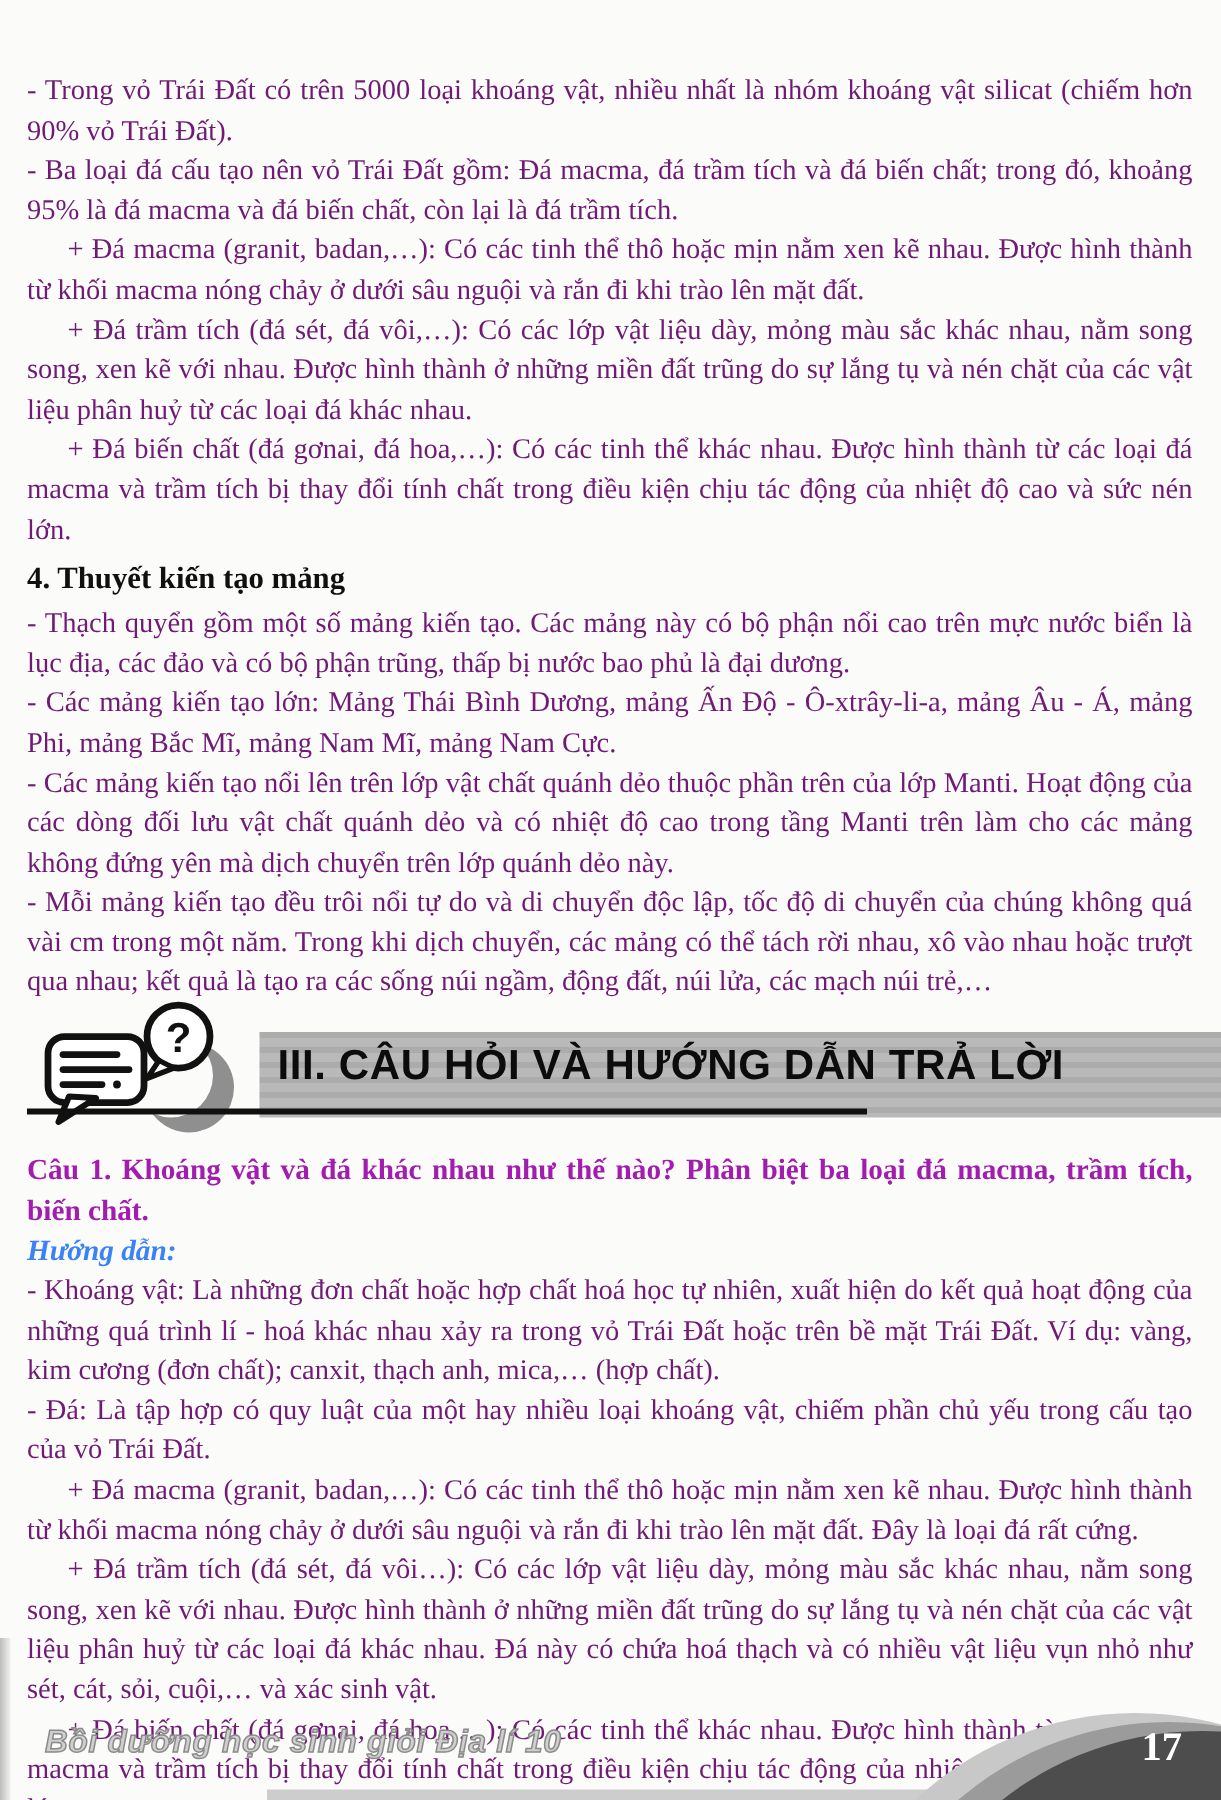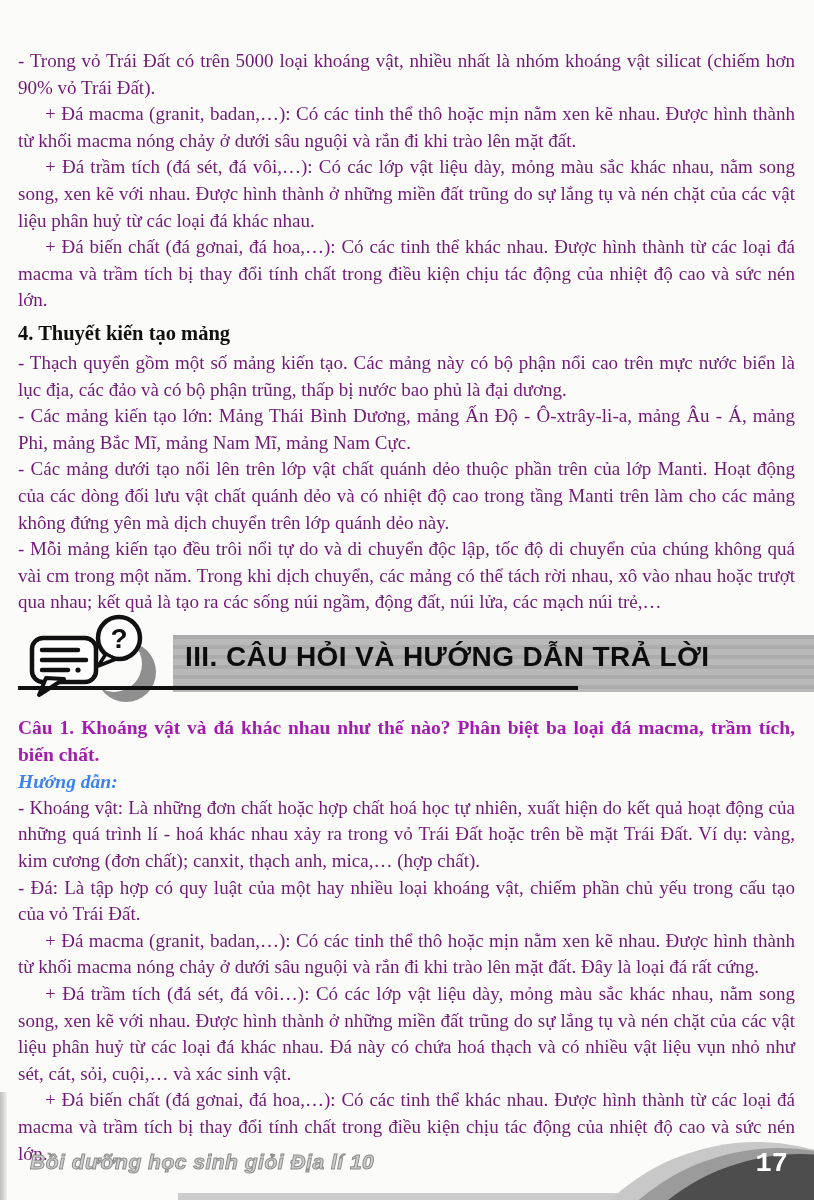--- a/index.html
+++ b/index.html
@@ -91,44 +91,45 @@
   .corner{
     position:absolute; right:0; bottom:0; width:250px; height:64px;
     overflow:hidden;
   }
   .corner .ring{ position:absolute; border-radius:50%; width:430px; height:430px; }
   .corner .ring1{ background:#c8c8c8; right:-158px; top:6px; }
   .corner .ring2{ background:#9b9b9b; right:-180px; top:12px; }
   .corner .ring3{ background:#4d4d4d; right:-202px; top:18px; }
   .corner .page-num{
     position:absolute; right:26px; top:13px;
-    font-family:Liberation Mono, monospace;
+    font-family:Liberation Serif, serif;
     font-weight:bold; font-size:27px; color:#ffffff;
   }
   .left-edge{
     position:absolute; left:0; top:1092px; width:7px; height:108px;
     background:linear-gradient(90deg,#a8a8a8,#eeeeee);
     opacity:.75;
   }
 </style>
 </head>
 <body>
 
 <div class="page">
   <div class="content">
 
     <p class="body">- Trong vỏ Trái Đất có trên 5000 loại khoáng vật, nhiều nhất là nhóm khoáng vật silicat (chiếm hơn 90% vỏ Trái Đất).</p>
+    <p class="body">- Ba loại đá cấu tạo nên vỏ Trái Đất gồm: Đá macma, đá trầm tích và đá biến chất; trong đó, khoảng 95% là đá macma và đá biến chất, còn lại là đá trầm tích.</p>
     <p class="body indent">+ Đá macma (granit, badan,…): Có các tinh thể thô hoặc mịn nằm xen kẽ nhau. Được hình thành từ khối macma nóng chảy ở dưới sâu nguội và rắn đi khi trào lên mặt đất.</p>
     <p class="body indent">+ Đá trầm tích (đá sét, đá vôi,…): Có các lớp vật liệu dày, mỏng màu sắc khác nhau, nằm song song, xen kẽ với nhau. Được hình thành ở những miền đất trũng do sự lắng tụ và nén chặt của các vật liệu phân huỷ từ các loại đá khác nhau.</p>
     <p class="body indent">+ Đá biến chất (đá gơnai, đá hoa,…): Có các tinh thể khác nhau. Được hình thành từ các loại đá macma và trầm tích bị thay đổi tính chất trong điều kiện chịu tác động của nhiệt độ cao và sức nén lớn.</p>
 
     <h3 class="num-heading">4. Thuyết kiến tạo mảng</h3>
     <p class="body">- Thạch quyển gồm một số mảng kiến tạo. Các mảng này có bộ phận nổi cao trên mực nước biển là lục địa, các đảo và có bộ phận trũng, thấp bị nước bao phủ là đại dương.</p>
     <p class="body">- Các mảng kiến tạo lớn: Mảng Thái Bình Dương, mảng Ấn Độ - Ô-xtrây-li-a, mảng Âu - Á, mảng Phi, mảng Bắc Mĩ, mảng Nam Mĩ, mảng Nam Cực.</p>
-    <p class="body">- Các mảng dưới tạo nổi lên trên lớp vật chất quánh dẻo thuộc phần trên của lớp Manti. Hoạt động của các dòng đối lưu vật chất quánh dẻo và có nhiệt độ cao trong tầng Manti trên làm cho các mảng không đứng yên mà dịch chuyển trên lớp quánh dẻo này.</p>
+    <p class="body">- Các mảng kiến tạo nổi lên trên lớp vật chất quánh dẻo thuộc phần trên của lớp Manti. Hoạt động của các dòng đối lưu vật chất quánh dẻo và có nhiệt độ cao trong tầng Manti trên làm cho các mảng không đứng yên mà dịch chuyển trên lớp quánh dẻo này.</p>
     <p class="body">- Mỗi mảng kiến tạo đều trôi nổi tự do và di chuyển độc lập, tốc độ di chuyển của chúng không quá vài cm trong một năm. Trong khi dịch chuyển, các mảng có thể tách rời nhau, xô vào nhau hoặc trượt qua nhau; kết quả là tạo ra các sống núi ngầm, động đất, núi lửa, các mạch núi trẻ,…</p>
 
     <div class="qa-header">
       <div class="graybar"></div>
       <div class="icon-wrap">
         <svg width="150" height="92" viewBox="0 0 150 92" xmlns="http://www.w3.org/2000/svg">
 
           <circle cx="102" cy="60" r="30" fill="#8f8f8f"></circle>
           <circle cx="90" cy="52" r="28" fill="#fbfbf9"></circle>
 

